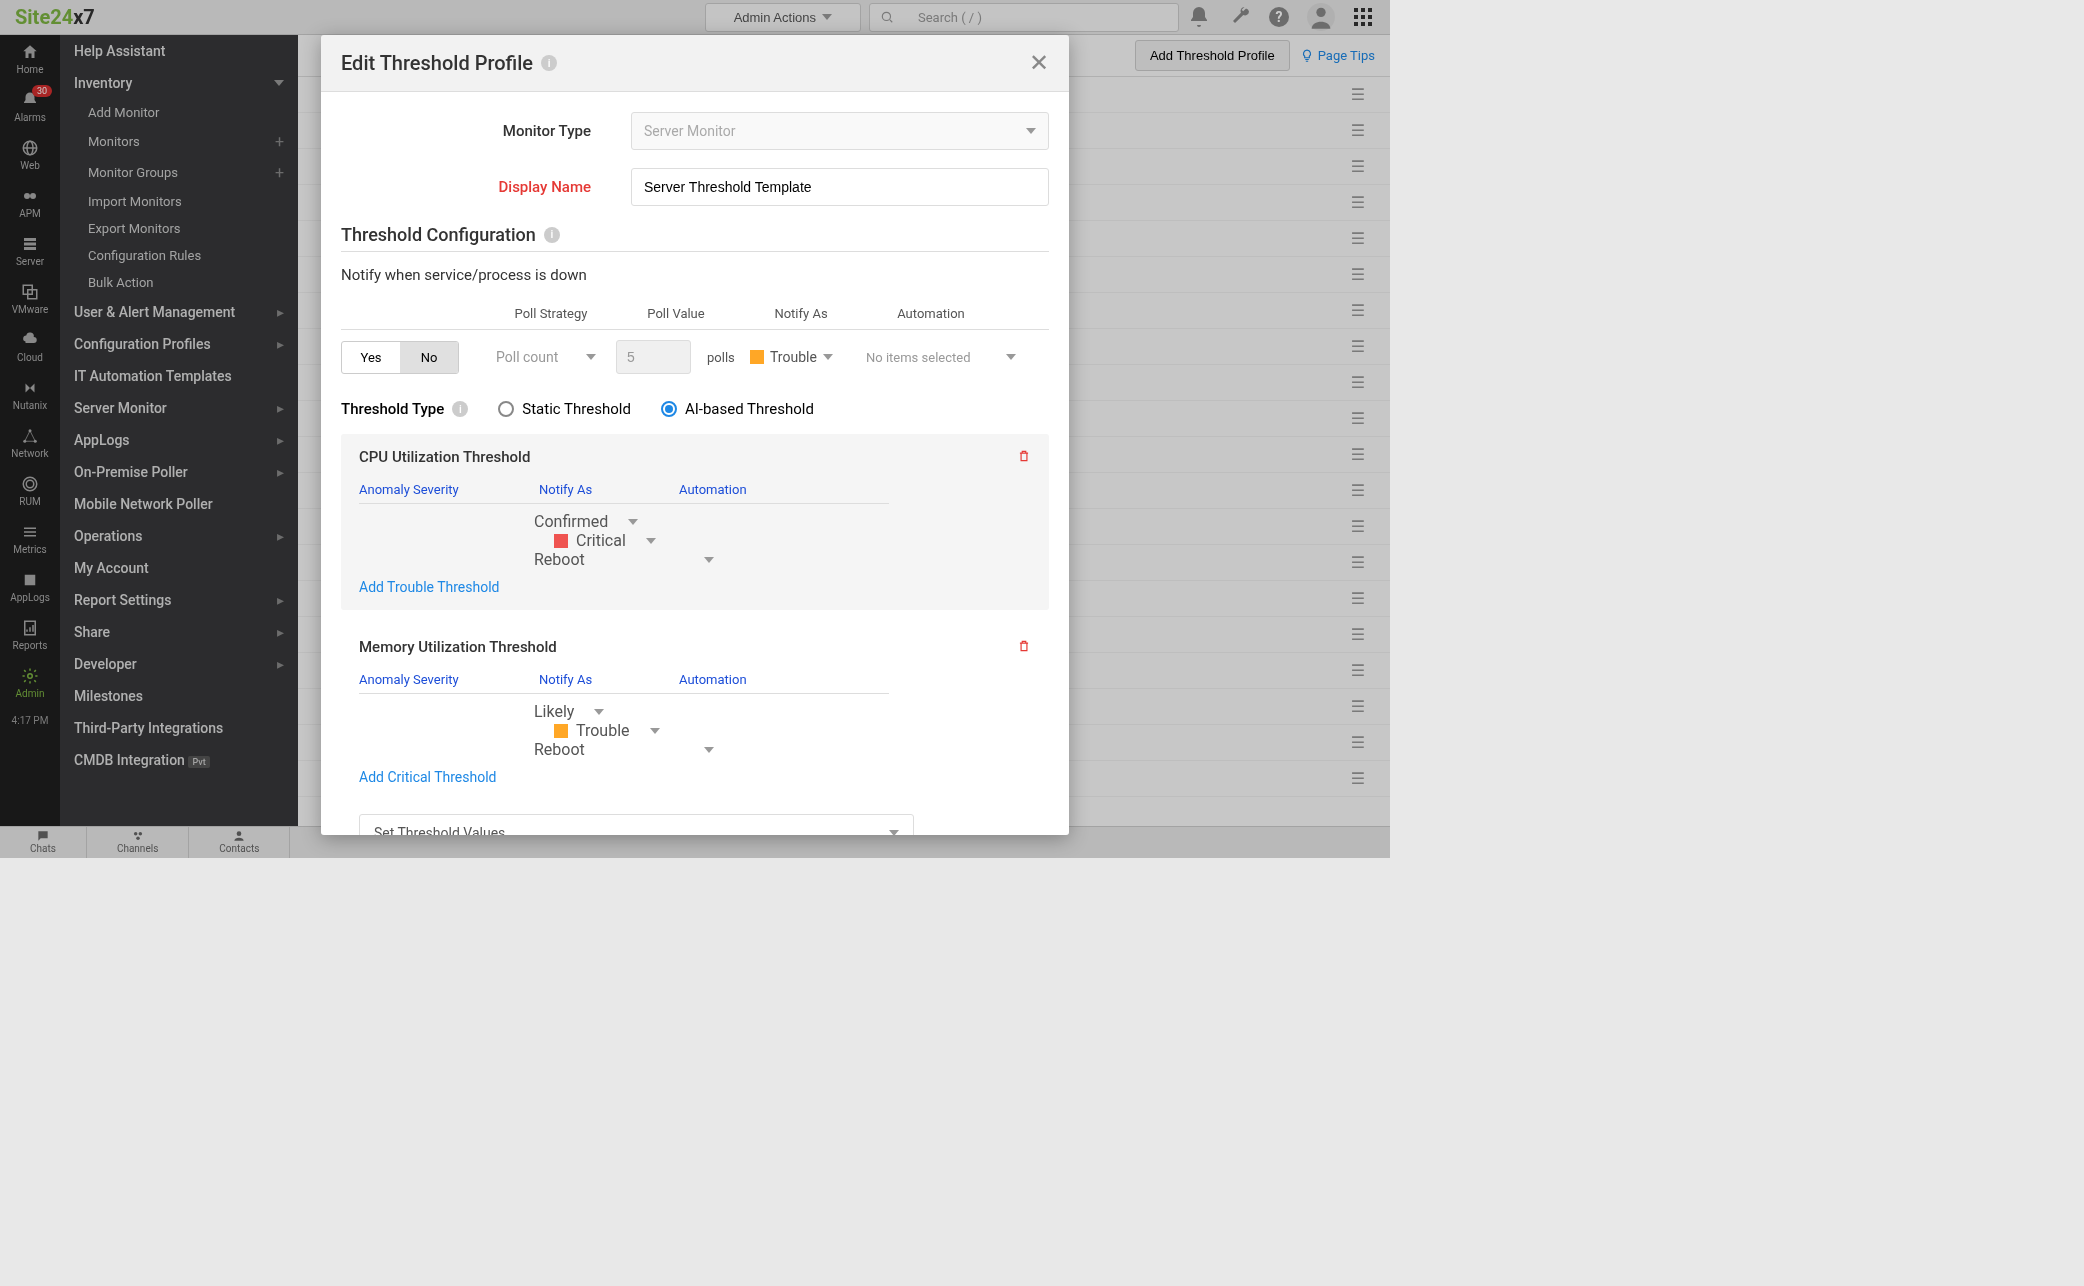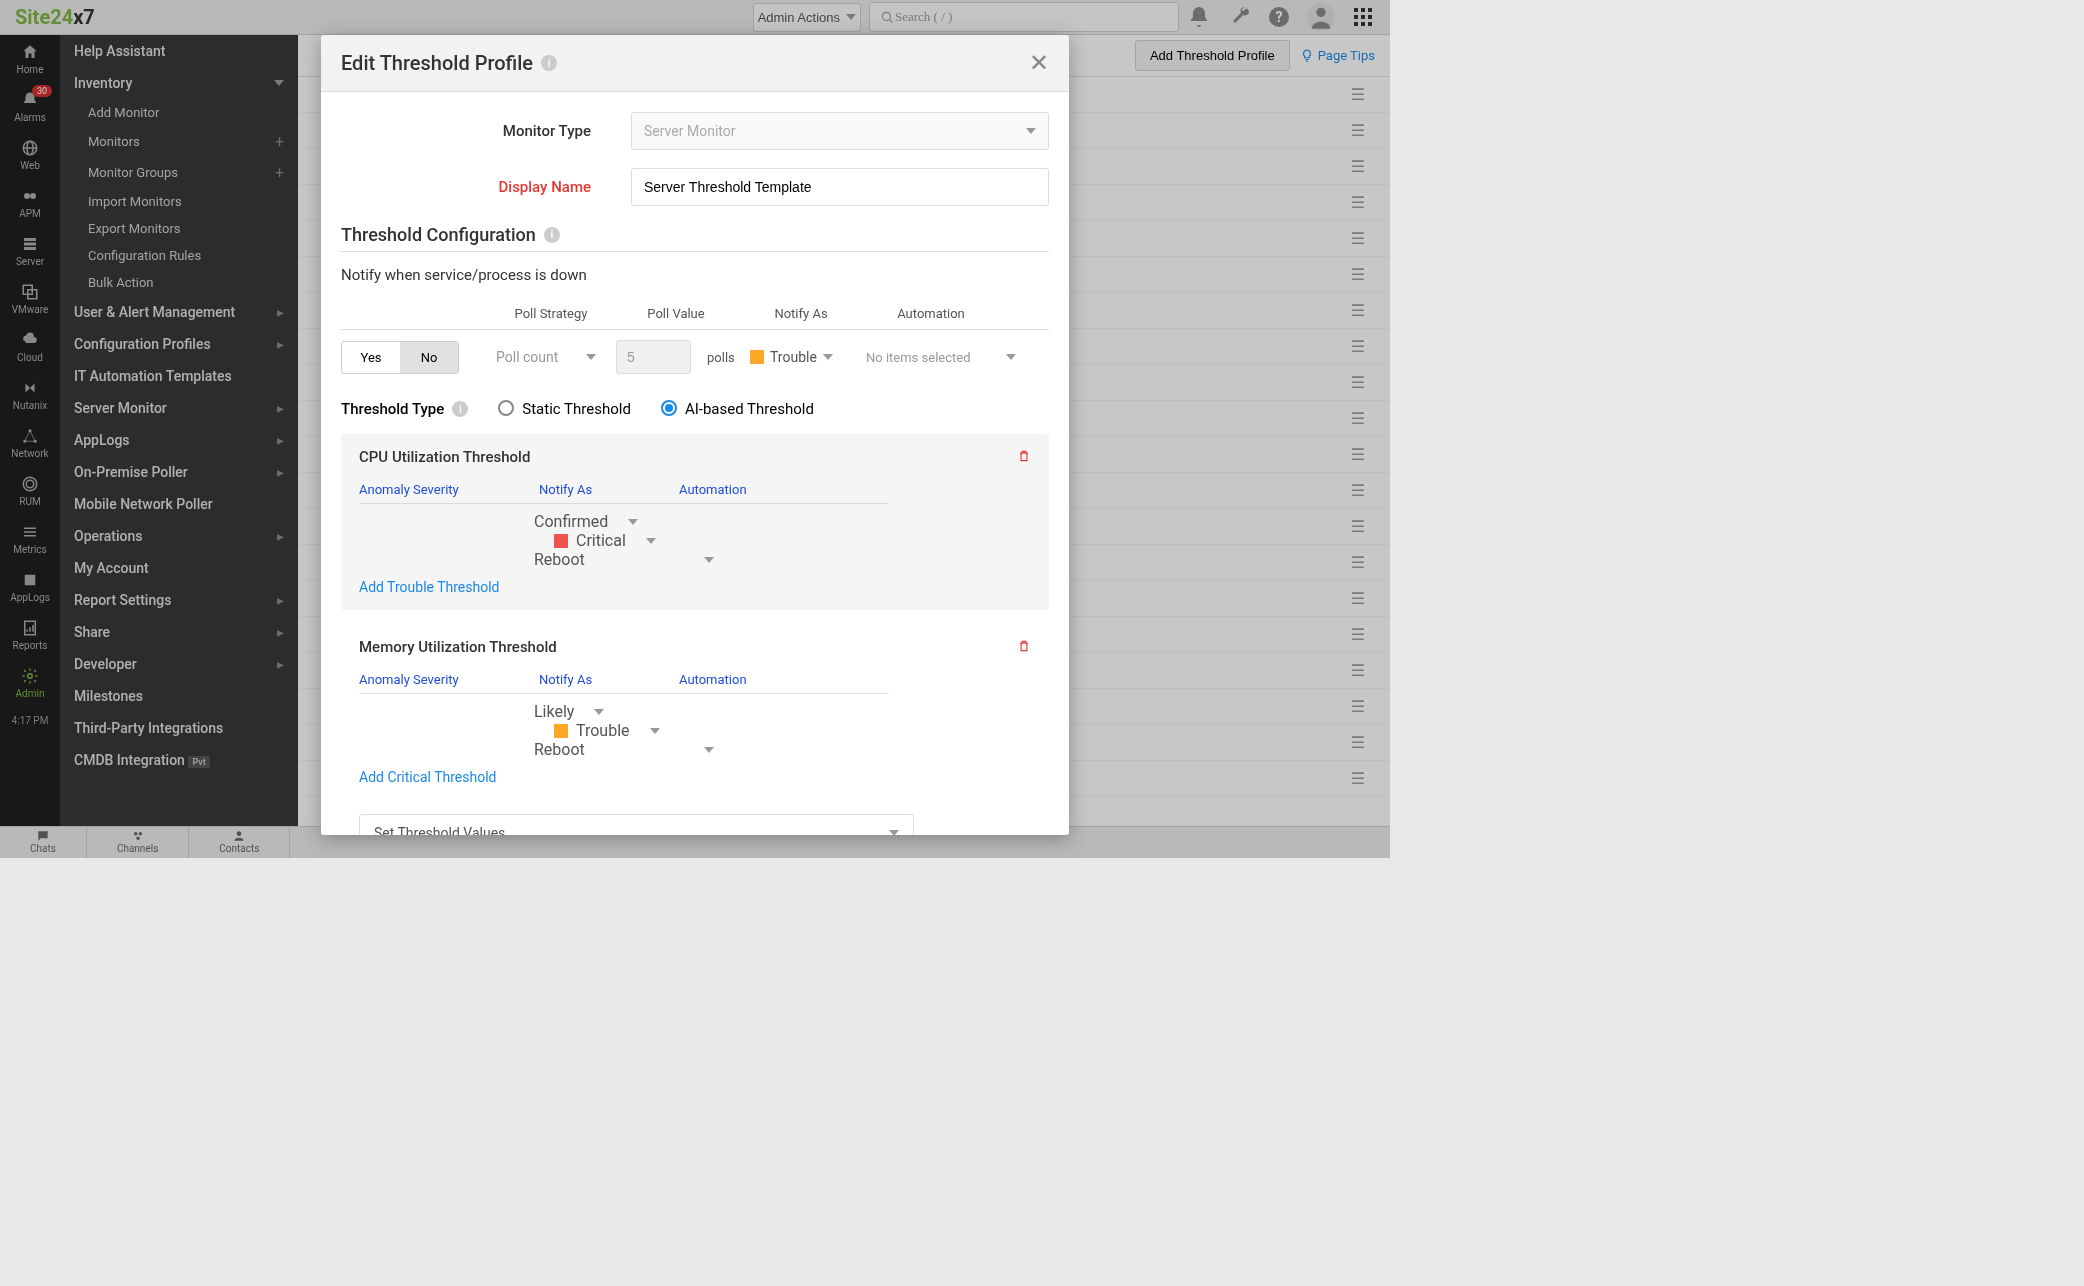--- a/index.html
+++ b/index.html
@@ -3,22 +3,22 @@
   <meta charset="utf-8">
   <style>
     * { margin: 0; padding: 0; box-sizing: border-box; }
     body { font-family: -apple-system, BlinkMacSystemFont, "Segoe UI", Roboto, sans-serif; background: #e8e8e8; width: 1390px; height: 858px; overflow: hidden; position: relative; }
     
     
     .top-header { height: 35px; background: #e8e8e8; display: flex; align-items: center; padding: 0 10px; border-bottom: 1px solid #ccc; }
     .logo { font-size: 20px; font-weight: bold; color: #7cb342; margin-left: 5px; }
     .logo .x7 { color: #333; }
     .top-spacer { flex: 1; }
-    .admin-actions-btn { background: #f5f5f5; border: 1px solid #ccc; padding: 6px 4px; border-radius: 3px; color: #555; font-size: 13px; cursor: pointer; margin-right: 8px; display: flex; align-items: center; gap: 6px; }
-    .search-box { width: 310px; border: 1px solid #ccc; border-radius: 3px; padding: 6px 10px; background: #f5f5f5; display: flex; align-items: center; gap: 1px; color: #999; font-size: 13px; font-family: Liberation Serif, serif; }
+    .admin-actions-btn { background: #f5f5f5; border: 1px solid #ccc; padding: 6px 28px; border-radius: 3px; color: #555; font-size: 13px; cursor: pointer; margin-right: 8px; display: flex; align-items: center; gap: 6px; }
+    .search-box { width: 310px; border: 1px solid #ccc; border-radius: 3px; padding: 6px 10px; background: #f5f5f5; display: flex; align-items: center; gap: 24px; color: #999; font-size: 13px; }
     .search-box svg { width: 14px; height: 14px; }
     .header-icon { width: 24px; height: 24px; margin: 0 8px; color: #888; cursor: pointer; display: flex; align-items: center; justify-content: center; }
     .avatar { width: 28px; height: 28px; border-radius: 50%; background: #ddd; margin: 0 8px; display: flex; align-items: center; justify-content: center; }
     .app-grid { margin-right: 5px; }
     
     
     .icon-sidebar { position: absolute; left: 0; top: 35px; bottom: 32px; width: 60px; background: #1e1e1e; color: #aaa; overflow-y: auto; }
     .icon-sidebar-item { display: flex; flex-direction: column; align-items: center; padding: 8px 4px; cursor: pointer; font-size: 10px; text-align: center; position: relative; }
     .icon-sidebar-item svg { width: 18px; height: 18px; margin-bottom: 3px; }
     .icon-sidebar-item.active { color: #7cb342; }
@@ -82,21 +82,21 @@
     .polls-lbl { font-size: 13px; color: #555; padding: 0 16px; }
     .notify-sel { display: flex; align-items: center; gap: 6px; font-size: 14px; color: #555; padding: 0 14px; }
     .color-box { width: 14px; height: 14px; }
     .orange-box { background: #ffa726; }
     .red-box { background: #ef5350; }
     .auto-sel { width: 150px; font-size: 13px; color: #999; display: flex; justify-content: space-between; align-items: center; }
     
     .radio-row { display: flex; align-items: center; gap: 30px; margin: 16px 0; font-size: 15px; }
     .radio-label { display: flex; align-items: center; gap: 8px; font-weight: 500; }
     .info-icon { width: 16px; height: 16px; border-radius: 50%; background: #ccc; color: #fff; font-size: 11px; display: inline-flex; align-items: center; justify-content: center; }
-    .radio-opt { display: flex; align-items: flex-start; gap: 8px; cursor: pointer; }
+    .radio-opt { display: flex; align-items: center; gap: 8px; cursor: pointer; }
     .radio-circle { width: 16px; height: 16px; border: 2px solid #888; border-radius: 50%; display: flex; align-items: center; justify-content: center; }
     .radio-circle.selected { border-color: #1e88e5; }
     .radio-dot { width: 8px; height: 8px; border-radius: 50%; background: #1e88e5; }
     
     .threshold-block { background: #f5f5f5; border-radius: 3px; padding: 14px 18px; margin-bottom: 14px; position: relative; }
     .threshold-block.plain { background: transparent; padding: 14px 18px; }
     .threshold-title { font-size: 15px; font-weight: 500; color: #333; margin-bottom: 10px; }
     .trash-icon { position: absolute; top: 14px; right: 18px; color: #e53935; cursor: pointer; }
     .sub-header { display: flex; border-bottom: 1px solid #ddd; padding: 6px 0; font-size: 13px; color: #1d4ed8; margin-bottom: 8px; width: 530px; }
     .sh1 { width: 180px; }

